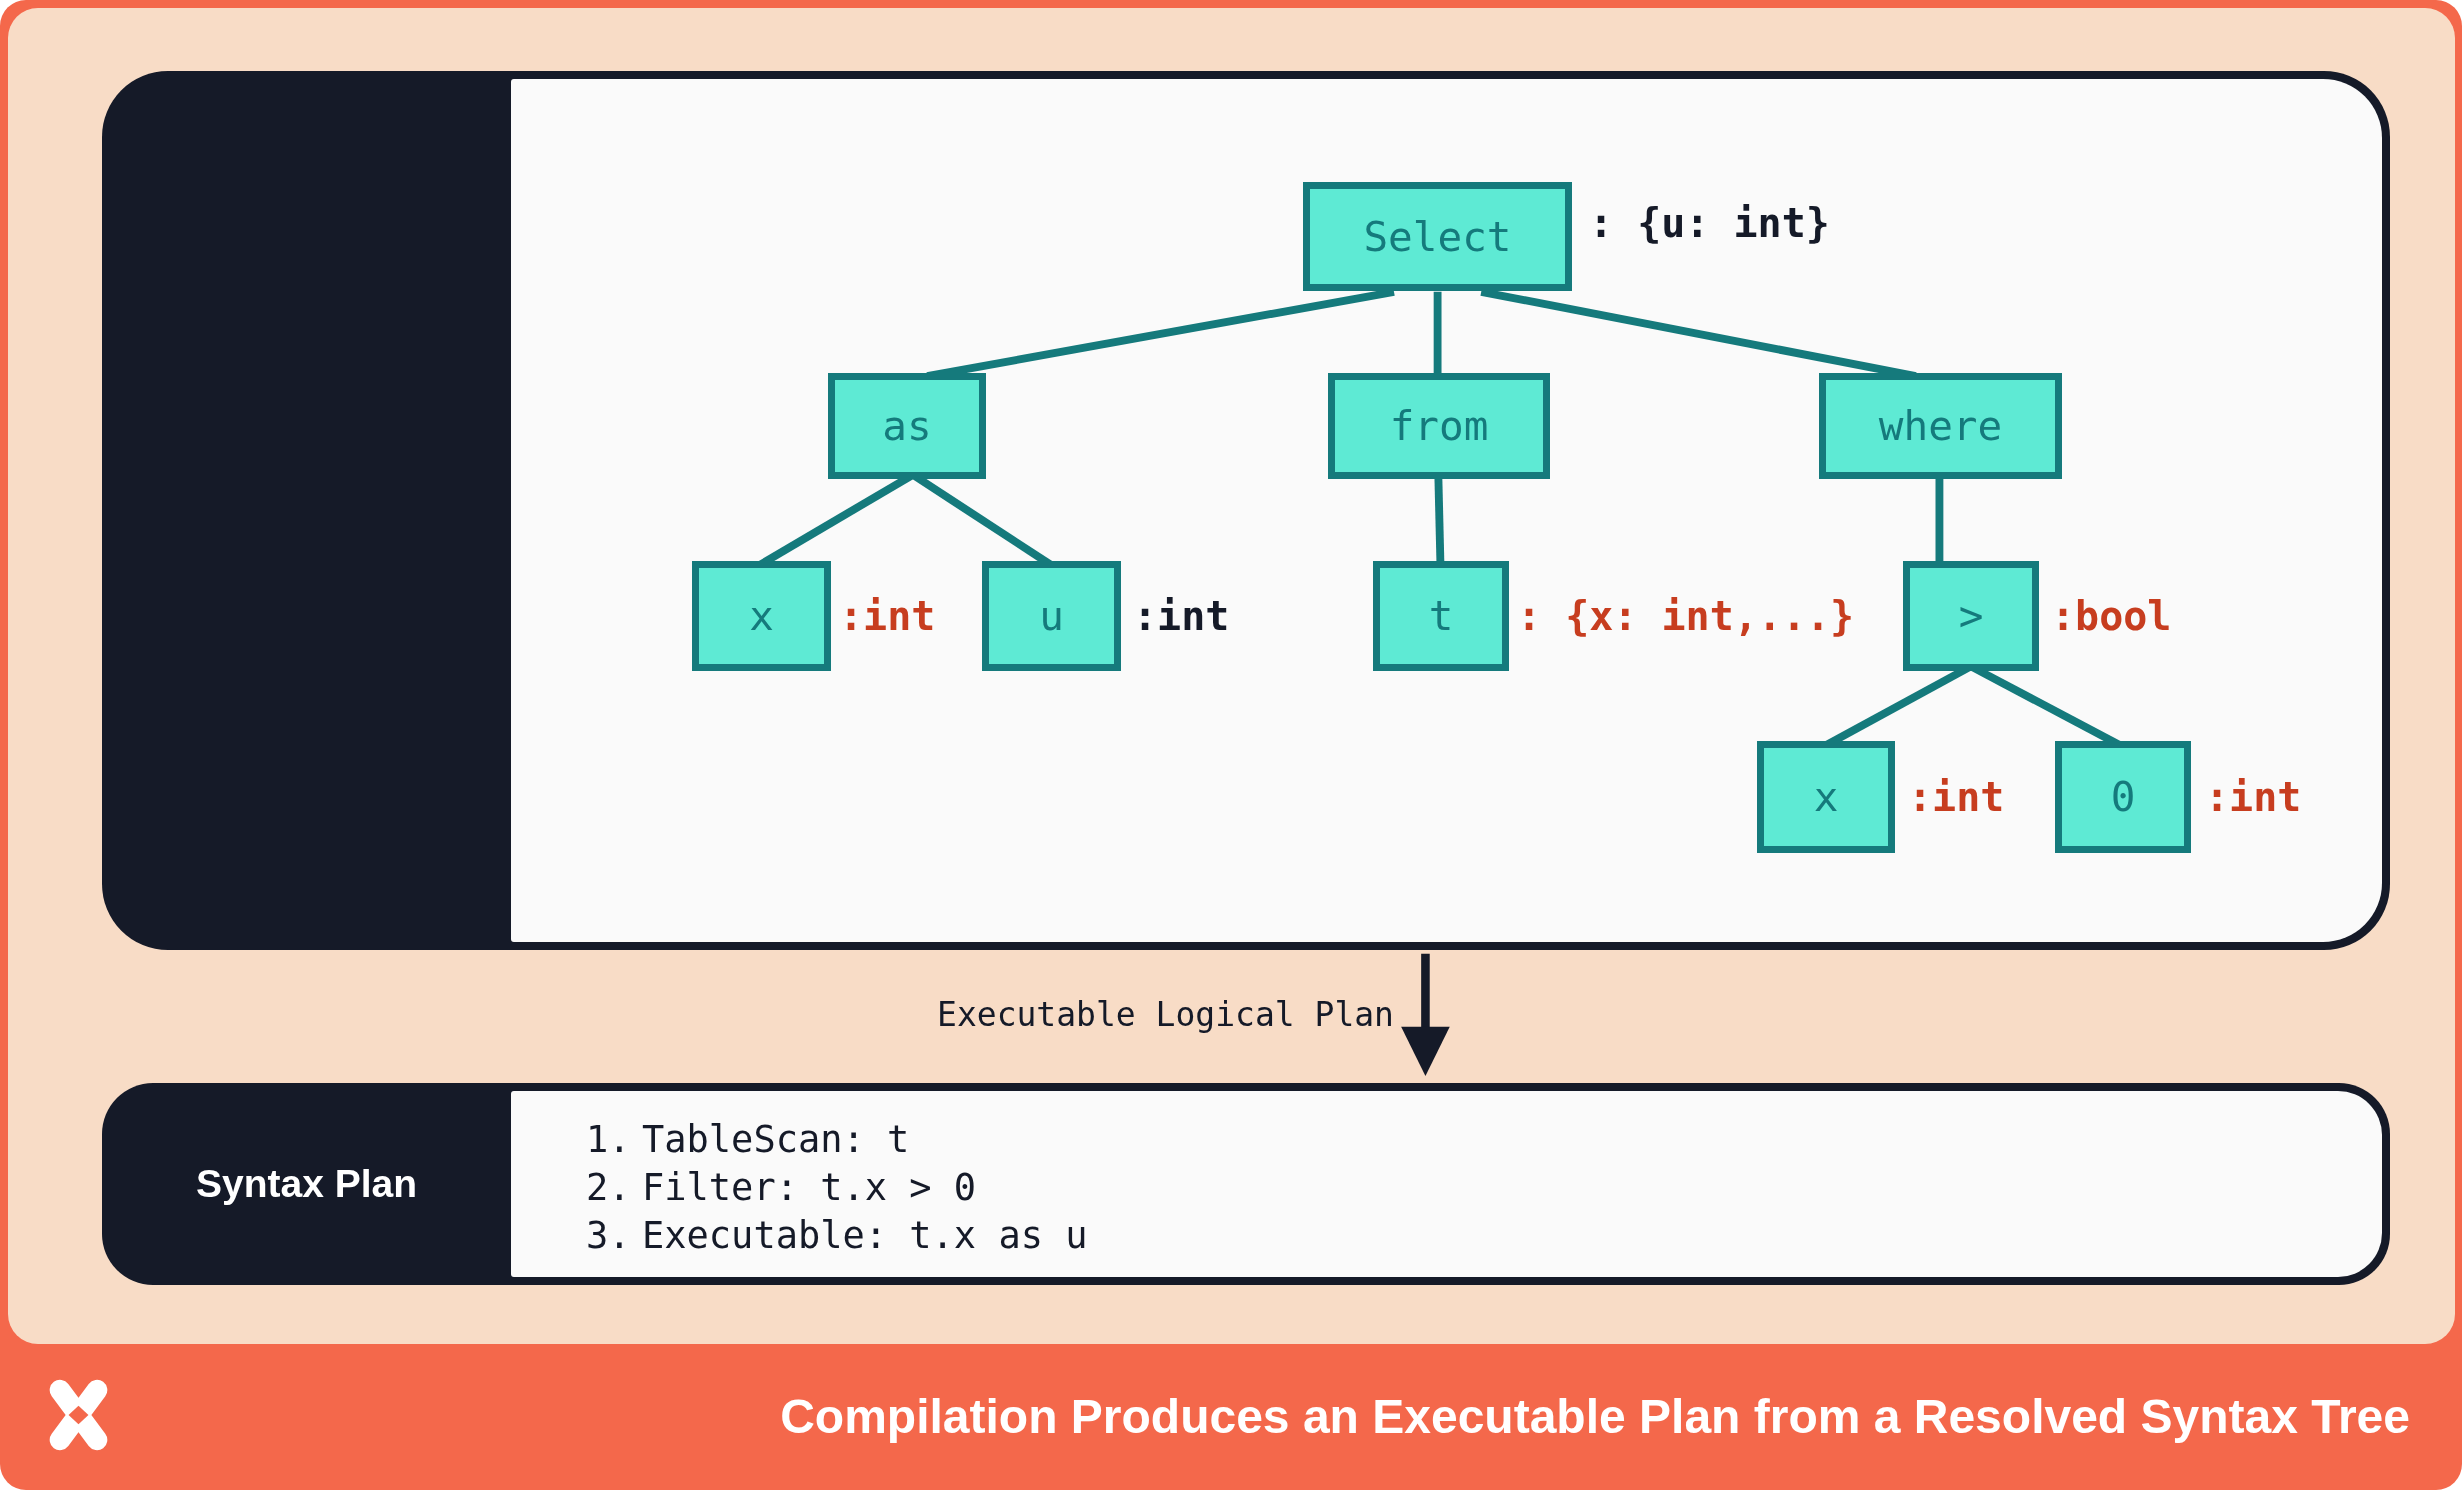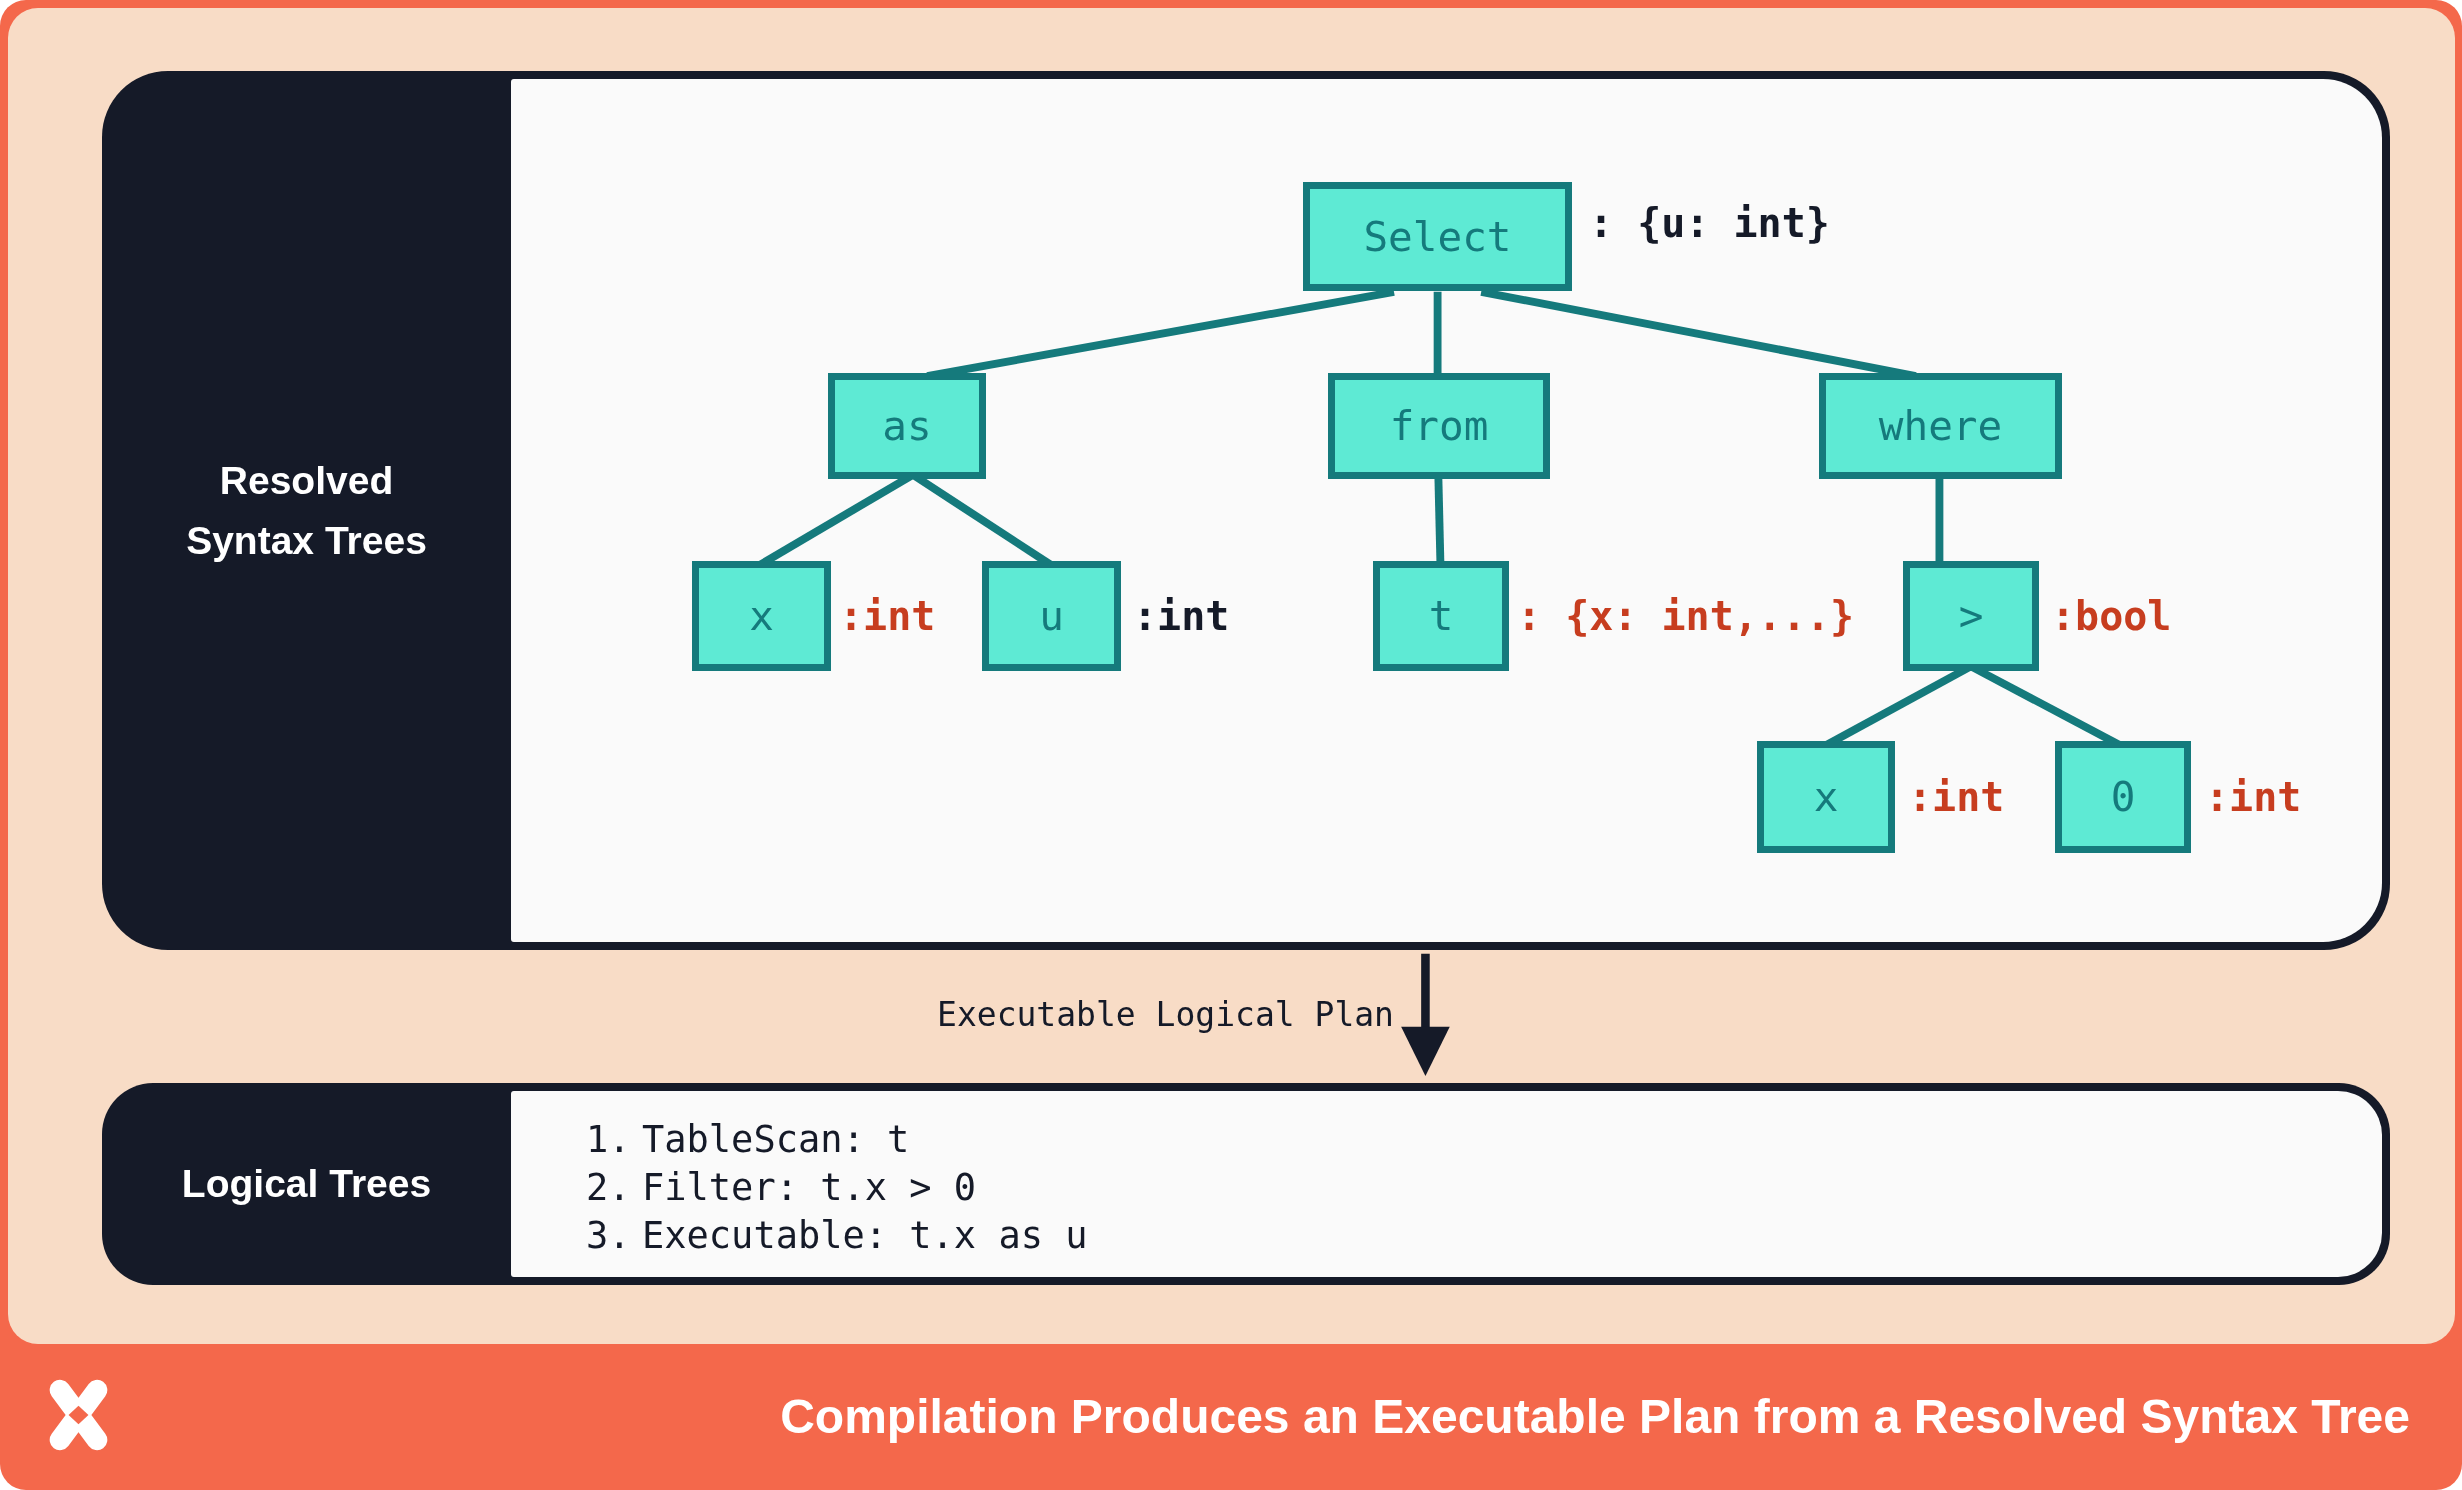--- a/index.html
+++ b/index.html
@@ -56,29 +56,26 @@
   .logo { position:absolute; left:39px; top:1378px; }
 </style>
 </head>
 <body>
 
 <div class="page">
   <div class="canvas"></div>
 
   <div class="panel panel-top">
     <div class="panel-white"></div>
-    <div class="sidebar-label">
-      <span class="inner">Resolved Syntax Trees</span>
-    </div>
   </div>
 
   <div class="panel panel-bottom">
     <div class="panel-white"></div>
     <div class="sidebar-label">
-      <span class="inner">Logical Trees</span>
+      <span class="inner">Syntax Plan</span>
     </div>
   </div>
 
   <svg class="overlay" width="2462" height="1490" viewBox="0 0 3444 2084">
     <g stroke="#157a7c" stroke-width="11">
       <line x1="1950" y1="408" x2="1297" y2="526"></line>
       <line x1="2011" y1="408" x2="2011" y2="526"></line>
       <line x1="2072" y1="408" x2="2680" y2="526"></line>
       <line x1="1277" y1="664" x2="1063" y2="790"></line>
       <line x1="1277" y1="664" x2="1470" y2="790"></line>

